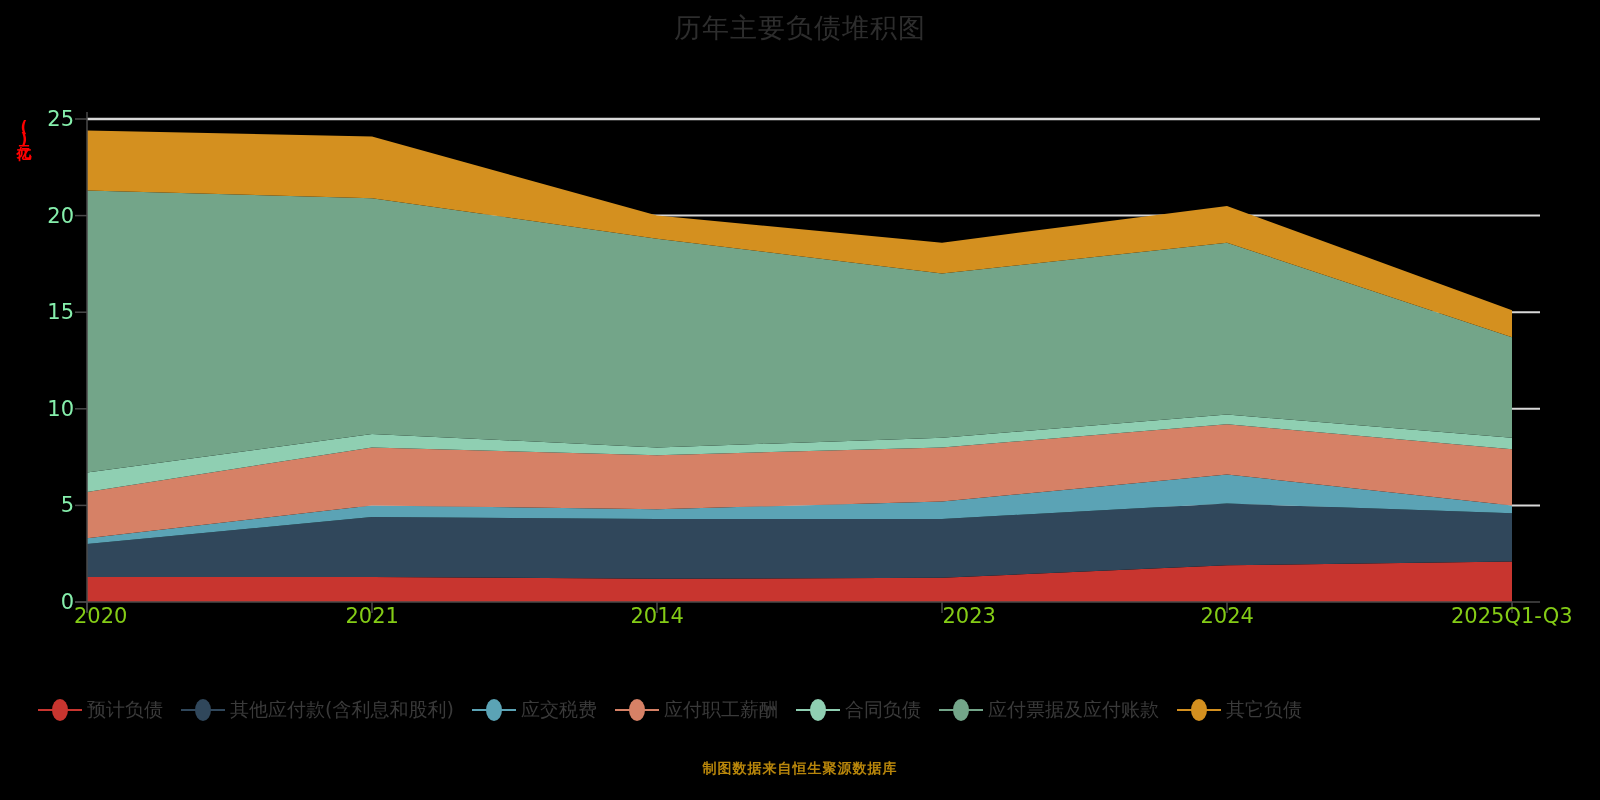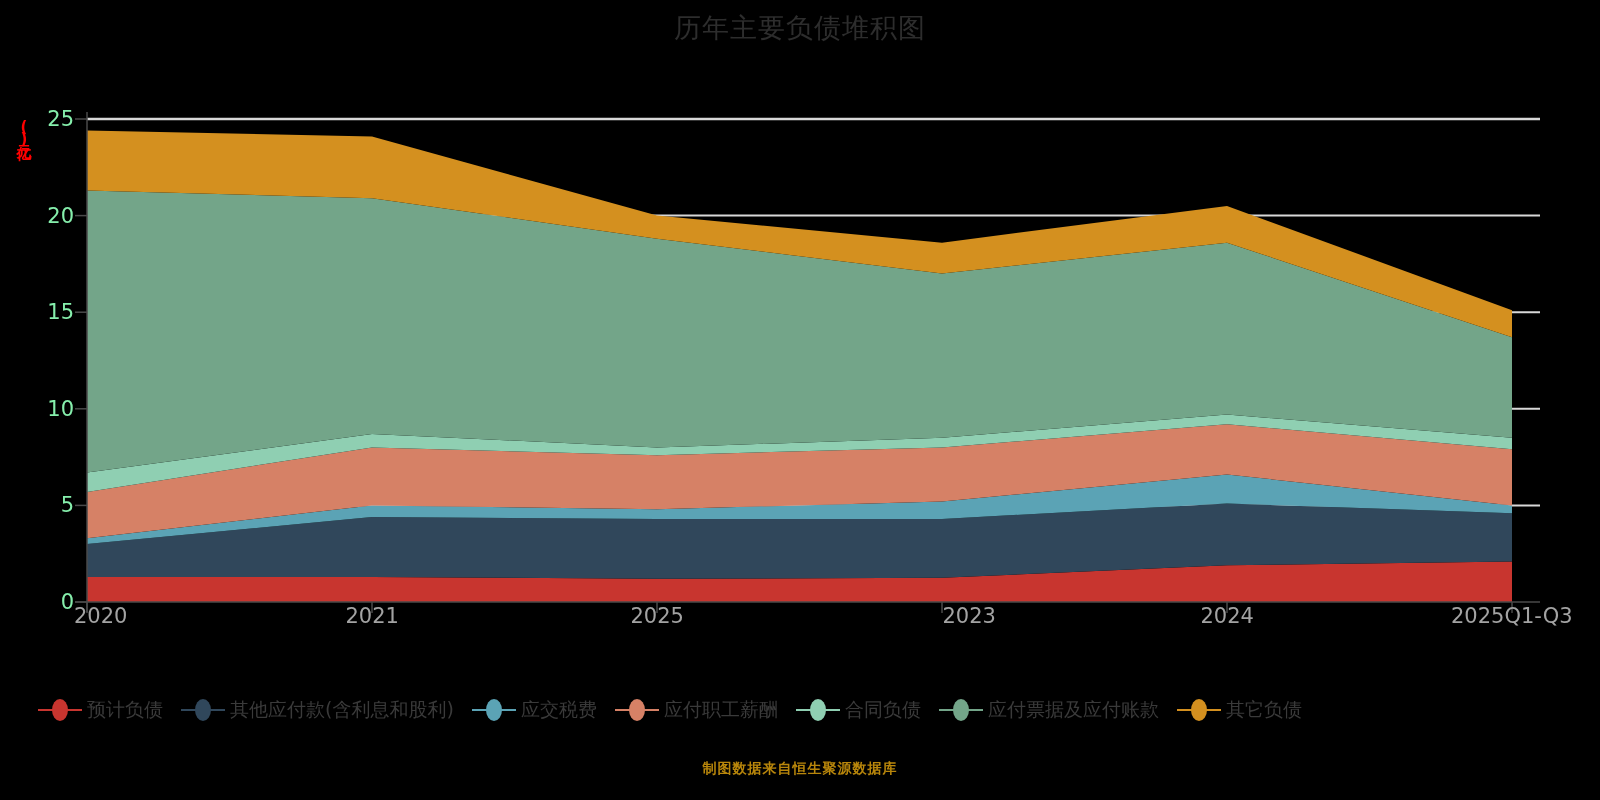--- a/index.html
+++ b/index.html
@@ -56,21 +56,21 @@
     text-align: right;
     font-size: 21px;
     color: #86efac;
     transform: translateY(-50%);
     white-space: nowrap;
   }
   .xtick-label {
     position: absolute;
     top: 604px;
     font-size: 21px;
-    color: #a3a3a3;
+    color: #84cc16;
     white-space: nowrap;
   }
   #legend {
     position: absolute;
     left: 0;
     top: 697px;
     width: 1340px;
     display: flex;
     flex-direction: row;
     align-items: center;
@@ -172,21 +172,21 @@
       <div class="ytick-label" style="top: 602px;">0</div>
       <div class="ytick-label" style="top: 505.4px;">5</div>
       <div class="ytick-label" style="top: 408.8px;">10</div>
       <div class="ytick-label" style="top: 312.2px;">15</div>
       <div class="ytick-label" style="top: 215.6px;">20</div>
       <div class="ytick-label" style="top: 119px;">25</div>
     </div>
   <div id="xtick-labels">
       <div class="xtick-label" style="left: 74px;">2020</div>
       <div class="xtick-label" style="left: 345.5px;">2021</div>
-      <div class="xtick-label" style="left: 630.5px;">2025</div>
+      <div class="xtick-label" style="left: 630.5px;">2014</div>
       <div class="xtick-label" style="left: 915.5px; margin-left: 27px;">2023</div>
       <div class="xtick-label" style="left: 1200.5px;">2024</div>
       <div class="xtick-label" style="left: 1451px;">2025Q1-Q3</div>
     </div>
 
   <div id="legend">
       <div class="legend-item">
         <span class="legend-marker">
           <span class="lm-line" style="background: rgb(200, 53, 47);"></span>
           <span class="lm-dot" style="background: rgb(200, 53, 47);"></span>

